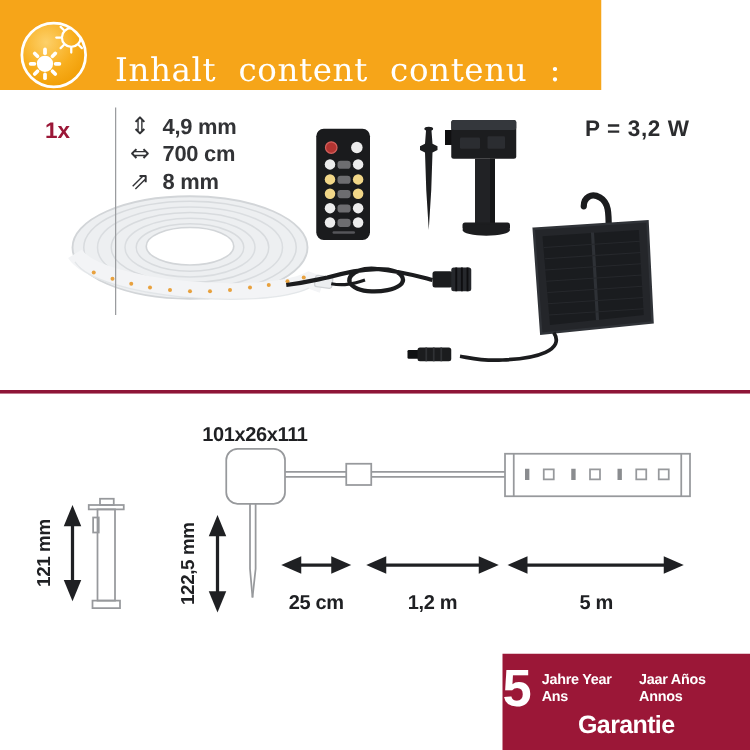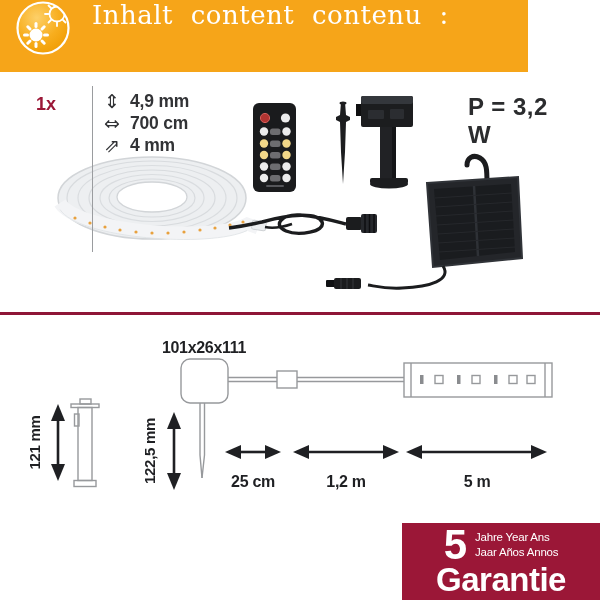--- a/index.html
+++ b/index.html
@@ -1,35 +1,35 @@
 <!DOCTYPE html>
 <html><head>
 <meta charset="utf-8">
 <style>
   html,body{margin:0;padding:0;}
   body{width:600px;height:600px;position:relative;overflow:hidden;background:#fff;
        font-family:"Liberation Sans",sans-serif;}
 
   
-  .header{position:absolute;left:0;top:0;width:528px;height:72px;background:#F6A519;
-          display:flex;align-items:flex-start;}
+  .header{position:absolute;left:0;top:0;width:481px;height:72px;background:#F6A519;
+          display:flex;align-items:flex-end;}
   .sun-badge{margin-left:15px;width:56px;height:56px;flex:0 0 auto;}
   .header-title{color:#fff;font-family:"DejaVu Serif",serif;font-size:26px;
                 margin-left:21px;word-spacing:9px;letter-spacing:.5px;}
 
   
   .photo-section{position:absolute;left:0;top:72px;width:560px;height:241px;background:#fff;}
   .qty{position:absolute;left:36px;top:22px;color:#9B1737;font-size:18px;font-weight:bold;}
   .vdivider{position:absolute;left:92px;top:14px;width:1px;height:166px;background:#9a9c9f;}
   .specs{position:absolute;left:104px;top:18px;}
   .spec-row{display:flex;align-items:center;height:22px;color:#323336;
             font-size:17.5px;font-weight:bold;letter-spacing:-.2px;}
   .spec-glyph{font-family:"DejaVu Sans",sans-serif;font-weight:normal;font-size:19px;
               width:26px;color:#323336;}
-  .power{position:absolute;left:468px;top:21px;color:#2b2c2e;font-size:24px;
+  .power{position:absolute;left:468px;top:21px;color:#2b2c2e;font-size:18px;
          font-weight:bold;letter-spacing:.5px;}
   .photo-svg{position:absolute;left:0;top:0;}
 
   
   .hdivider{position:absolute;left:0;top:312px;width:600px;height:3px;background:#8E1537;}
 
   
   .diagram-section{position:absolute;left:0;top:315px;width:600px;height:285px;background:#fff;}
   .diag-label{font-family:"Liberation Sans",sans-serif;font-weight:bold;font-size:16px;
               fill:#1f2023;letter-spacing:-.3px;}
@@ -37,23 +37,23 @@
               fill:#1f2023;letter-spacing:-.3px;}
   .outline{stroke:#97999c;fill:none;stroke-width:1.4;}
   .arrow{fill:#1f2023;}
   .arrow-shaft{stroke:#1f2023;stroke-width:2.6;}
 
   
   .badge{position:absolute;left:402px;top:523px;width:198px;height:77px;background:#9B1737;
          color:#fff;display:flex;flex-direction:column;align-items:center;justify-content:center;}
   .badge-top{display:flex;align-items:center;}
   .badge-years{font-size:42px;font-weight:bold;line-height:.85;margin-right:8px;}
-  .badge-langs{display:flex;flex-direction:column;font-size:11.5px;font-weight:normal;
+  .badge-langs{display:flex;flex-direction:row;font-size:11.5px;font-weight:bold;
                line-height:1.25;letter-spacing:-.2px;}
-  .badge-word{font-size:33px;font-weight:bold;letter-spacing:-.5px;margin-top:1px;line-height:1;}
+  .badge-word{font-size:20px;font-weight:bold;letter-spacing:-.5px;margin-top:1px;line-height:1;}
 </style>
 </head>
 <body>
 
 <div class="header">
   <svg class="sun-badge" viewBox="0 0 56 56">
     <defs>
       <radialGradient id="sungrad" cx="38%" cy="30%" r="80%">
         <stop offset="0%" stop-color="#fdd069"></stop>
         <stop offset="55%" stop-color="#f8ae1e"></stop>
@@ -216,21 +216,21 @@
     <div class="spec-row">
       <span class="spec-glyph">⇕</span>
       <span>4,9 mm</span>
     </div>
     <div class="spec-row">
       <span class="spec-glyph">⇔</span>
       <span>700 cm</span>
     </div>
     <div class="spec-row">
       <span class="spec-glyph">⇗</span>
-      <span>4 mm</span>
+      <span>8 mm</span>
     </div>
   </div>
 
   <div class="power">P = 3,2 W</div>
 </div>
 
 <div class="hdivider"></div>
 
 <div class="diagram-section">
   <svg width="600" height="285" viewBox="0 0 600 285">

